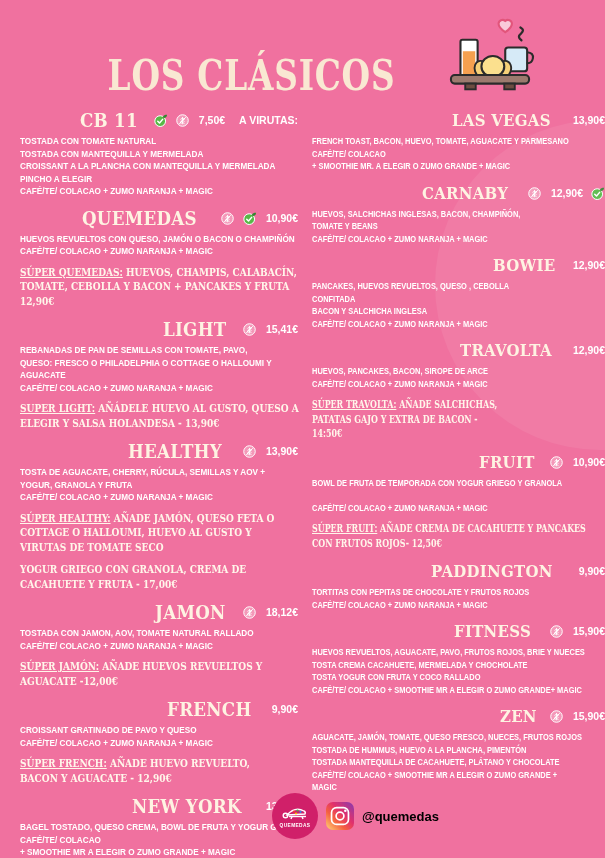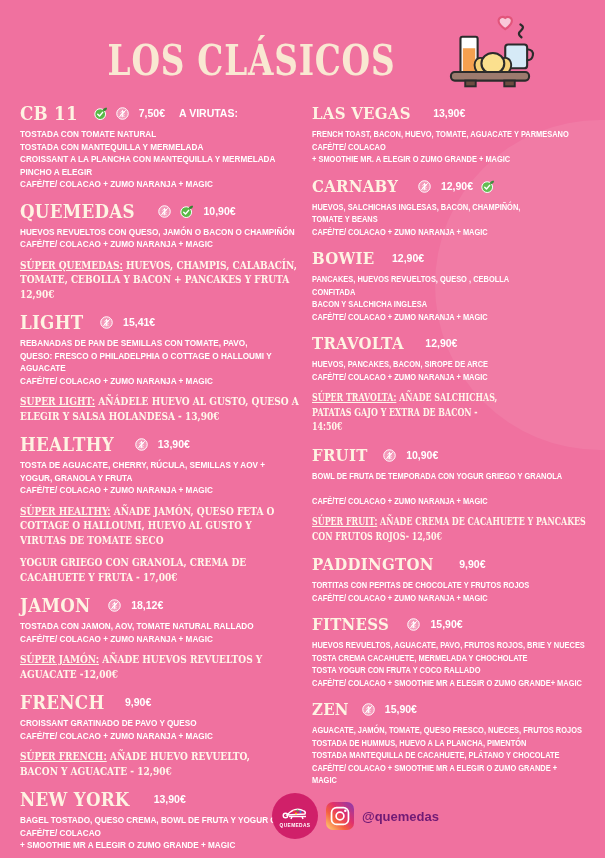--- a/index.html
+++ b/index.html
@@ -6,32 +6,32 @@
   body{
     width:605px;height:858px;overflow:hidden;position:relative;
     background:#F0719F;
     font-family:"Liberation Sans",sans-serif;
   }
   .deco-circle{
     position:absolute;right:-160px;top:120px;width:330px;height:330px;
     border-radius:50%;background:rgba(255,255,255,0.07);
   }
   
-  .header{position:relative;display:flex;align-items:center;justify-content:center;padding-top:15px;height:78px;}
+  .header{position:relative;display:flex;align-items:flex-end;justify-content:center;padding-top:22px;height:78px;}
   .title{
     font-family:"DejaVu Serif","Liberation Serif",serif;font-weight:bold;
     font-size:42px;color:#F9E8D2;letter-spacing:1px;white-space:nowrap;
     display:inline-block;transform:scaleX(.78);transform-origin:center top;margin-top:12px;
   }
   .tray-wrap{margin-left:6px;margin-top:2px;}
   
   .menu{display:flex;padding:0 0 0 20px;gap:14px;}
   .col-left{width:278px;flex:none;}
   .col-right{width:293px;flex:none;}
-  .b-item{margin-top:10px;display:flex;align-items:center;white-space:nowrap;line-height:21px;}
+  .b-item{margin-top:10px;display:flex;align-items:center;white-space:nowrap;line-height:21px;justify-content:flex-end;}
   .i-name{
     font-family:"DejaVu Serif","Liberation Serif",serif;font-weight:bold;
     color:#FEF3E2;font-size:19px;letter-spacing:.3px;display:inline-block;
     transform:scaleX(.88);transform-origin:left center;
   }
   .col-right .i-name{font-size:17px;}
   .badge{width:15px;height:15px;display:inline-block;margin-left:7px;flex:none;}
   .badge svg{display:block;}
   .price{color:#FFFFFF;font-size:10.5px;font-weight:bold;margin-left:9px;}
   .note{color:#FFFFFF;font-size:10.5px;font-weight:bold;margin-left:14px;}
@@ -48,21 +48,21 @@
   .col-right .b-super{transform:scaleX(.72);}
   .b-super .u{text-decoration:underline;}
   
   .footer{position:absolute;left:272px;top:793px;display:flex;align-items:center;gap:8px;}
   .logo-wrap{width:46px;height:46px;flex:none;}
   .insta-icon{
     width:28px;height:28px;border-radius:7px;flex:none;
     background:linear-gradient(45deg,#FFD776 0%,#F56040 35%,#E1306C 60%,#C13584 75%,#833AB4 100%);
     display:flex;align-items:center;justify-content:center;
   }
-  .handle{color:#701a75;font-weight:bold;font-size:13px;}
+  .handle{color:#000000;font-weight:bold;font-size:13px;}
 </style>
 </head>
 <body>
 
 <div class="deco-circle"></div>
 
 <div class="header">
   <div class="title">LOS CLÁSICOS</div>
   <div class="tray-wrap">
     <svg width="96" height="80" viewBox="0 0 100 84">

